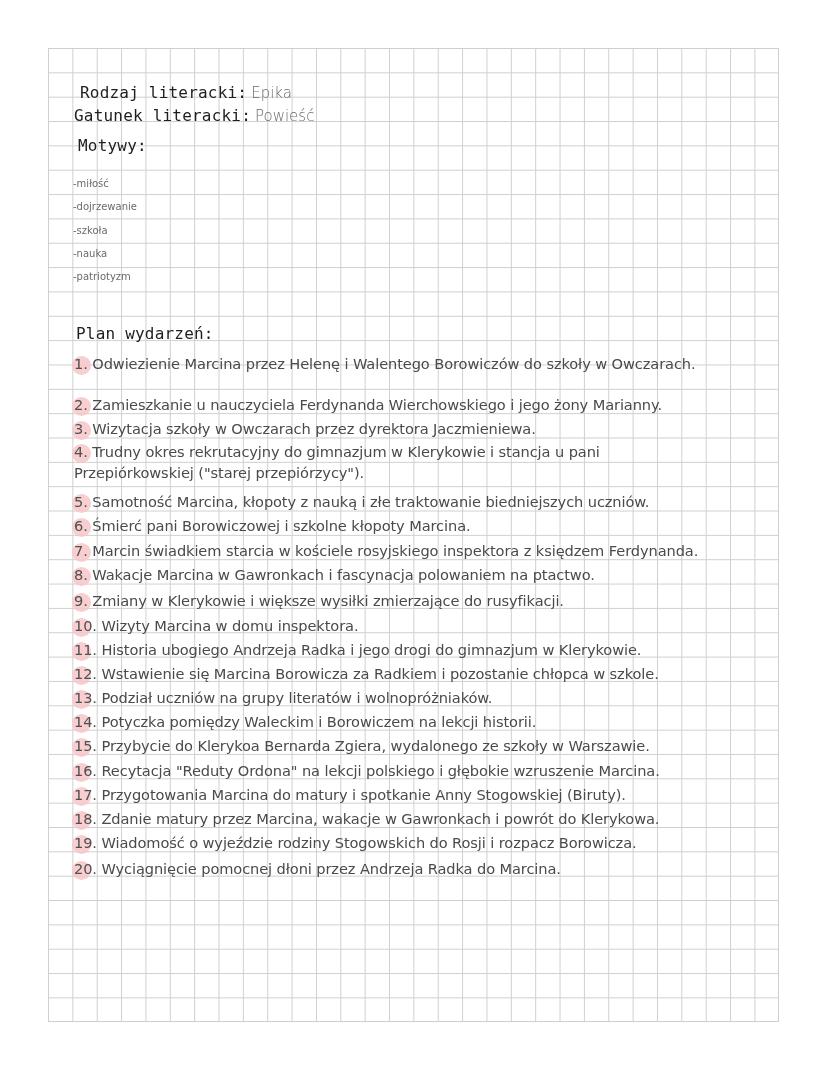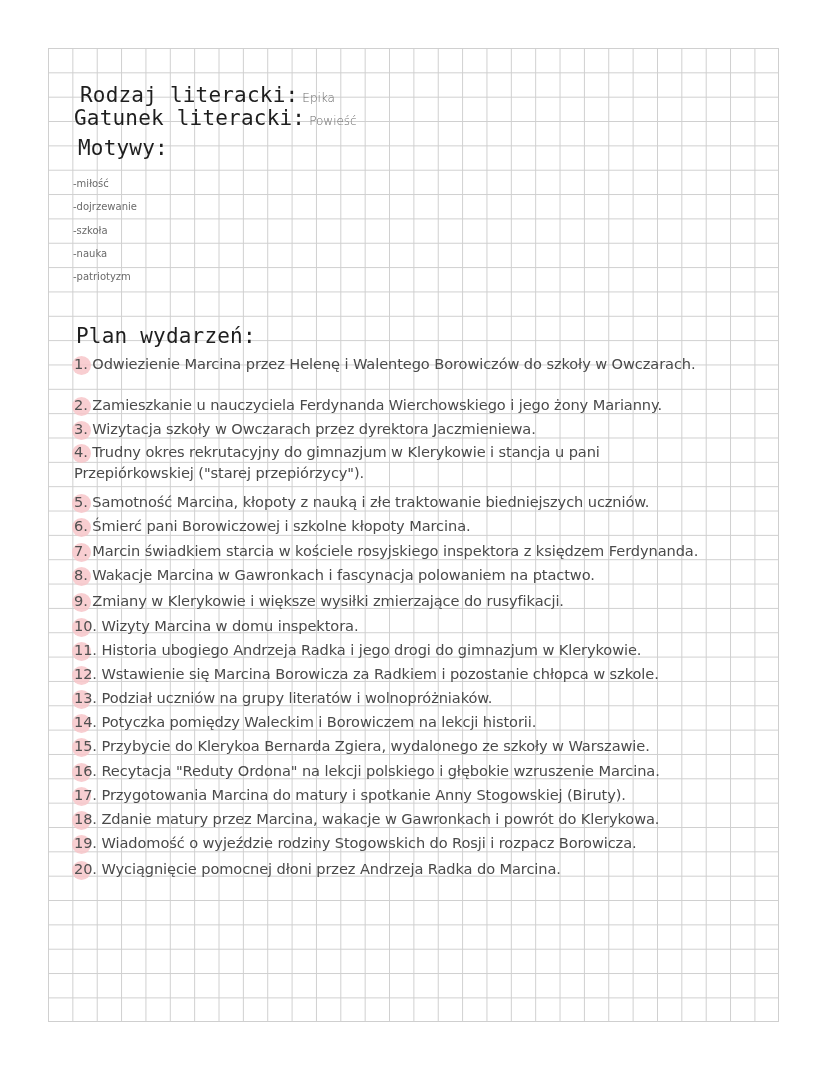--- a/index.html
+++ b/index.html
@@ -23,28 +23,28 @@
       background-image:
         linear-gradient(to right, #cfcfcf 1px, transparent 1px),
         linear-gradient(to bottom, #cfcfcf 1px, transparent 1px);
       background-size: 24.37px 24.35px;
       border-right: 1px solid #cfcfcf;
       border-bottom: 1px solid #cfcfcf;
       box-sizing: border-box;
     }
     .label {
       font-family: "DejaVu Sans Mono", "Liberation Mono", monospace;
-      font-size: 21px;
+      font-size: 16px;
       color: #1e1e1e;
       letter-spacing: 0.2px;
     }
     .value {
       font-family: "DejaVu Sans", "Liberation Sans", sans-serif;
       font-weight: 300;
-      font-size: 12px;
+      font-size: 15px;
       color: #6a6a6a;
     }
     .line {
       position: absolute;
       white-space: nowrap;
     }
     .motif {
       position: absolute;
       left: 73px;
       font-family: "DejaVu Sans", "Liberation Sans", sans-serif;

